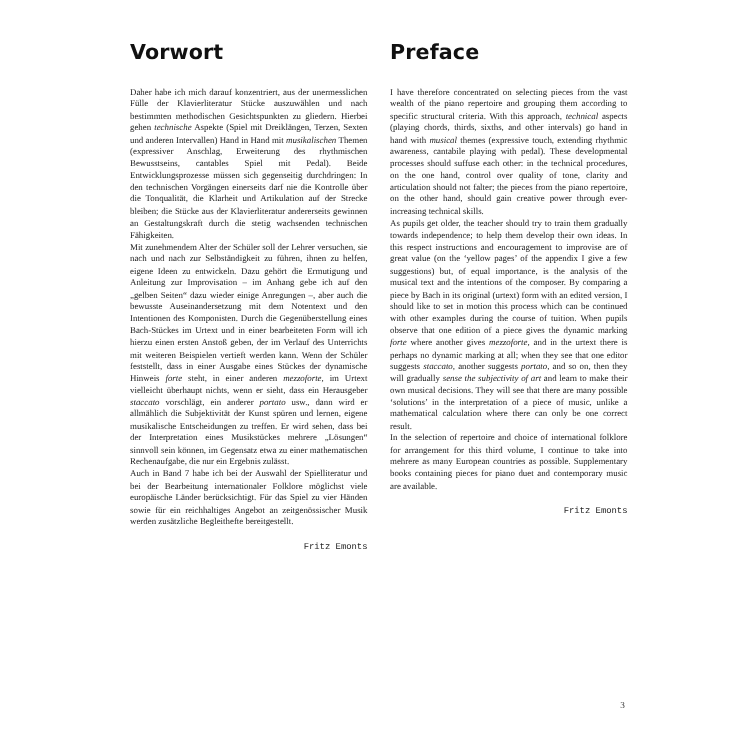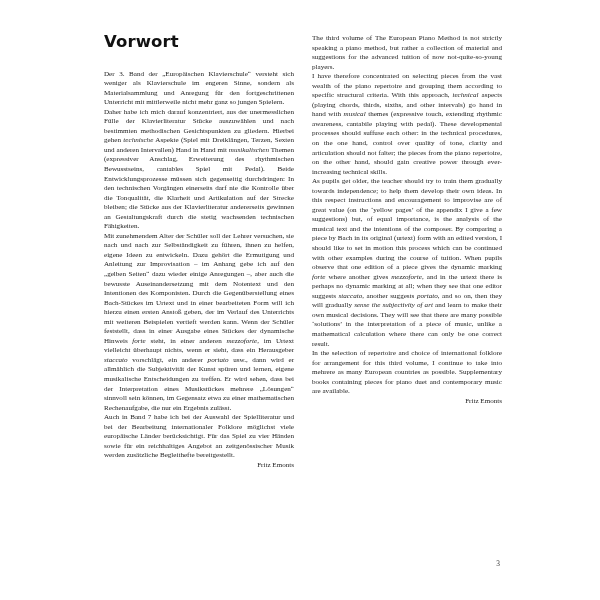--- a/index.html
+++ b/index.html
@@ -51,52 +51,52 @@
     margin: 0;
     text-indent: 0;
   }
   .body-text i {
   }
   .signature {
     font-size: 7.1px;
     line-height: 9.55px;
     text-align: right;
     color: #232323;
-    margin-top: 0;
+    margin-top: 11px;
+    font-family: Liberation Mono, monospace;
   }
   .page-number {
     position: absolute;
     right: 100px;
     bottom: 32px;
     font-size: 7.4px;
     color: #3a3a3a;
     font-family: "Liberation Serif", serif;
   }
 </style>
 </head>
 <body>
 
 <div class="page">
 
   <div class="columns">
 
     <div class="column">
       <h1 class="heading">Vorwort</h1>
       <div class="body-text">
-        <p>Der 3. Band der „Europäischen Klavierschule“ versteht sich weniger als Klavierschule im engeren Sinne, sondern als Materialsammlung und Anregung für den fortgeschrittenen Unterricht mit mittlerweile nicht mehr ganz so jungen Spielern.</p>
         <p>Daher habe ich mich darauf konzentriert, aus der unermesslichen Fülle der Klavierliteratur Stücke auszuwählen und nach bestimmten methodischen Gesichtspunkten zu gliedern. Hierbei gehen <i>technische</i> Aspekte (Spiel mit Dreiklängen, Terzen, Sexten und anderen Intervallen) Hand in Hand mit <i>musikalischen</i> Themen (expressiver Anschlag, Erweiterung des rhythmischen Bewusstseins, cantables Spiel mit Pedal). Beide Entwicklungsprozesse müssen sich gegenseitig durchdringen: In den technischen Vorgängen einerseits darf nie die Kontrolle über die Tonqualität, die Klarheit und Artikulation auf der Strecke bleiben; die Stücke aus der Klavierliteratur andererseits gewinnen an Gestaltungskraft durch die stetig wachsenden technischen Fähigkeiten.</p>
         <p>Mit zunehmendem Alter der Schüler soll der Lehrer versuchen, sie nach und nach zur Selbständigkeit zu führen, ihnen zu helfen, eigene Ideen zu entwickeln. Dazu gehört die Ermutigung und Anleitung zur Improvisation – im Anhang gebe ich auf den „gelben Seiten“ dazu wieder einige Anregungen –, aber auch die bewusste Auseinandersetzung mit dem Notentext und den Intentionen des Komponisten. Durch die Gegenüberstellung eines Bach-Stückes im Urtext und in einer bearbeiteten Form will ich hierzu einen ersten Anstoß geben, der im Verlauf des Unterrichts mit weiteren Beispielen vertieft werden kann. Wenn der Schüler feststellt, dass in einer Ausgabe eines Stückes der dynamische Hinweis <i>forte</i> steht, in einer anderen <i>mezzoforte</i>, im Urtext vielleicht überhaupt nichts, wenn er sieht, dass ein Herausgeber <i>staccato</i> vorschlägt, ein anderer <i>portato</i> usw., dann wird er allmählich die Subjektivität der Kunst spüren und lernen, eigene musikalische Entscheidungen zu treffen. Er wird sehen, dass bei der Interpretation eines Musikstückes mehrere „Lösungen“ sinnvoll sein können, im Gegensatz etwa zu einer mathematischen Rechenaufgabe, die nur ein Ergebnis zulässt.</p>
         <p>Auch in Band 7 habe ich bei der Auswahl der Spielliteratur und bei der Bearbeitung internationaler Folklore möglichst viele europäische Länder berücksichtigt. Für das Spiel zu vier Händen sowie für ein reichhaltiges Angebot an zeitgenössischer Musik werden zusätzliche Begleithefte bereitgestellt.</p>
       </div>
       <div class="signature">Fritz Emonts</div>
     </div>
 
     <div class="column">
+      <h1 class="heading">Preface</h1>
       <div class="body-text">
-        <p>The third volume of The European Piano Method is not strictly speaking a piano method, but rather a collection of material and suggestions for the advanced tuition of now not-quite-so-young players.</p>
         <p>I have therefore concentrated on selecting pieces from the vast wealth of the piano repertoire and grouping them according to specific structural criteria. With this approach, <i>technical</i> aspects (playing chords, thirds, sixths, and other intervals) go hand in hand with <i>musical</i> themes (expressive touch, extending rhythmic awareness, cantabile playing with pedal). These developmental processes should suffuse each other: in the technical procedures, on the one hand, control over quality of tone, clarity and articulation should not falter; the pieces from the piano repertoire, on the other hand, should gain creative power through ever-increasing technical skills.</p>
         <p>As pupils get older, the teacher should try to train them gradually towards independence; to help them develop their own ideas. In this respect instructions and encouragement to improvise are of great value (on the ‘yellow pages’ of the appendix I give a few suggestions) but, of equal importance, is the analysis of the musical text and the intentions of the composer. By comparing a piece by Bach in its original (urtext) form with an edited version, I should like to set in motion this process which can be continued with other examples during the course of tuition. When pupils observe that one edition of a piece gives the dynamic marking <i>forte</i> where another gives <i>mezzoforte</i>, and in the urtext there is perhaps no dynamic marking at all; when they see that one editor suggests <i>staccato</i>, another suggests <i>portato</i>, and so on, then they will gradually <i>sense the subjectivity of art</i> and learn to make their own musical decisions. They will see that there are many possible ‘solutions’ in the interpretation of a piece of music, unlike a mathematical calculation where there can only be one correct result.</p>
         <p>In the selection of repertoire and choice of international folklore for arrangement for this third volume, I continue to take into mehrere as many European countries as possible. Supplementary books containing pieces for piano duet and contemporary music are available.</p>
       </div>
       <div class="signature">Fritz Emonts</div>
     </div>
 
   </div>
 
   <div class="page-number">3</div>

